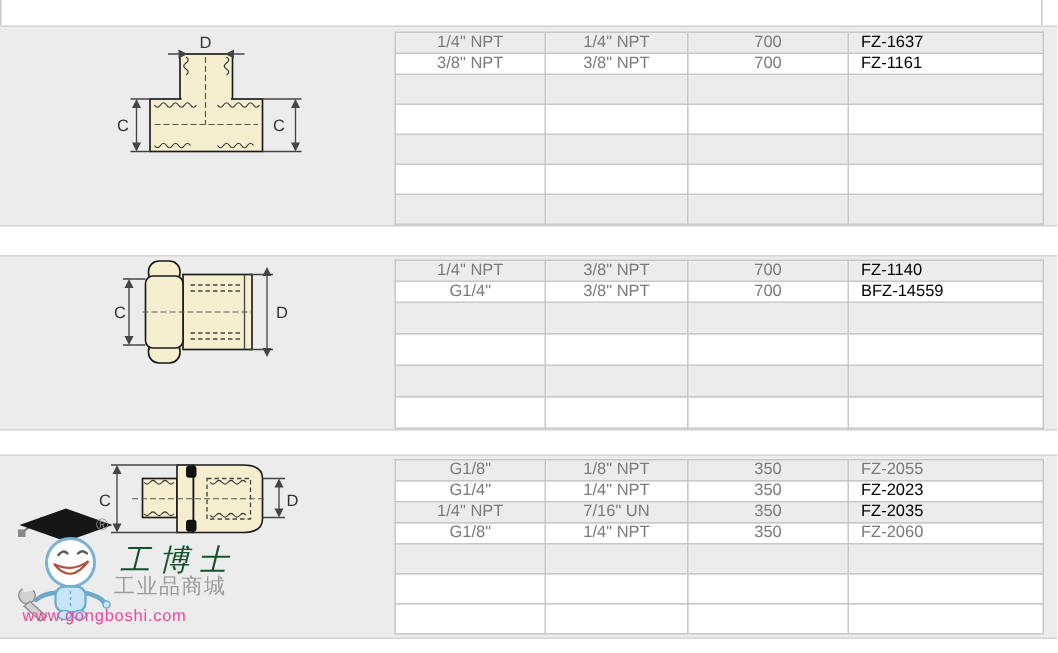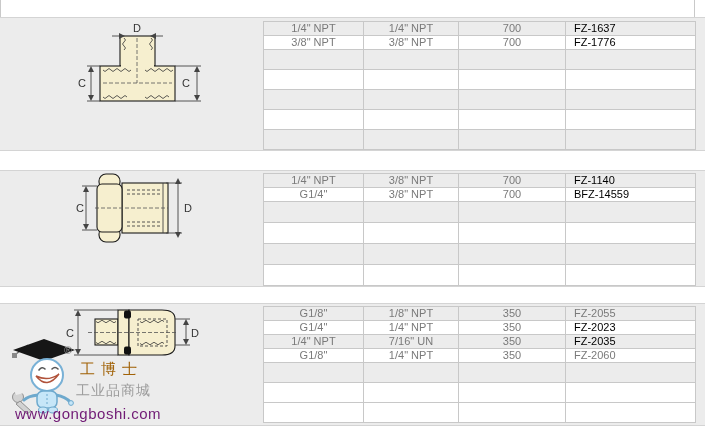--- a/index.html
+++ b/index.html
@@ -35,23 +35,23 @@
   .nostroke{fill:#f6efcf;stroke:none;}
   .thread{fill:none;stroke:#333;stroke-width:0.8;}
   .cline{fill:none;stroke:#555;stroke-width:0.8;stroke-dasharray:4,2;}
   .dim{fill:none;stroke:#444;stroke-width:0.9;}
   .ah{fill:#444;stroke:none;}
   .dashed-in{fill:none;stroke:#444;stroke-width:0.9;stroke-dasharray:3,2;}
 
   .wm{position:absolute;color:#8f8f8f;}
   #wm-mascot{left:4px;top:338px;}
   #wm-reg{left:64px;top:344px;font-size:11px;}
-  #wm-brand{left:80px;top:360px;font-size:15px;letter-spacing:6px;color:#a16207;}
+  #wm-brand{left:80px;top:360px;font-size:20px;letter-spacing:6px;color:#14532d;font-style:italic;}
   #wm-sub{left:76px;top:382px;font-size:14px;letter-spacing:1px;color:#9b9b9b;}
-  #wm-url{left:15px;top:405px;font-size:15px;letter-spacing:0.5px;color:#701a75;}
+  #wm-url{left:15px;top:405px;font-size:11px;letter-spacing:0.5px;color:#ec4899;}
 </style>
 </head>
 <body>
 
 <div id="canvas">
 
   <div class="vline" style="left:0"></div>
   <div class="vline" style="left:694px"></div>
 
   <div class="section" id="sec1">
@@ -95,21 +95,21 @@
           <tr class="filled">
             <td class="col0">1/4" NPT</td>
             <td class="col1">1/4" NPT</td>
             <td class="col2">700</td>
             <td class="col3 pn-bold">FZ-1637</td>
           </tr>
           <tr class="filled">
             <td class="col0">3/8" NPT</td>
             <td class="col1">3/8" NPT</td>
             <td class="col2">700</td>
-            <td class="col3 pn-bold">FZ-1776</td>
+            <td class="col3 pn-bold">FZ-1161</td>
           </tr>
           <tr class="empty">
             <td class="col0"></td>
             <td class="col1"></td>
             <td class="col2"></td>
             <td class="col3"></td>
           </tr>
           <tr class="empty">
             <td class="col0"></td>
             <td class="col1"></td>

